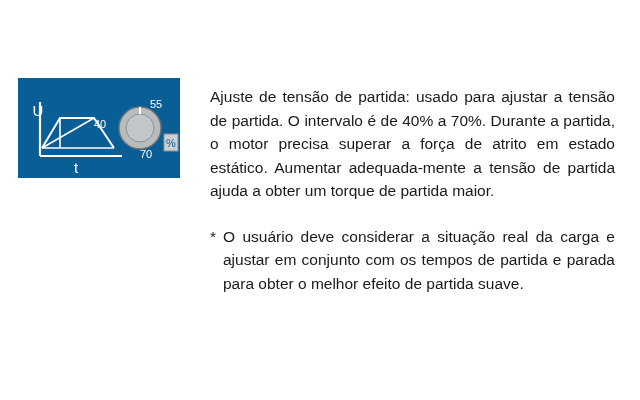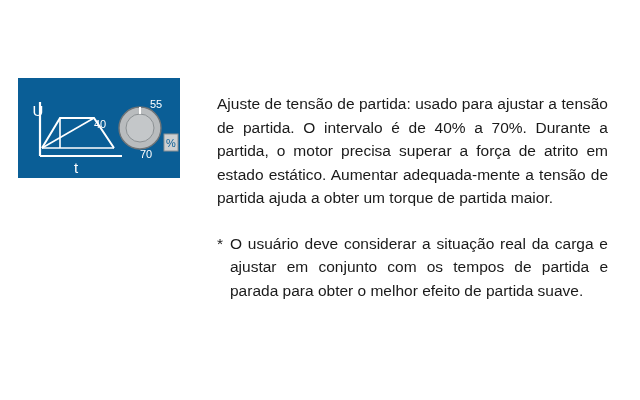--- a/index.html
+++ b/index.html
@@ -38,21 +38,21 @@
     left: 205px;
     top: 80px;
     width: 415px;
   }
   .para {
     font-size: 15.5px;
     line-height: 1.52;
     color: #1a1a1a;
     text-align: justify;
     text-justify: inter-word;
-    margin: 12px;
+    margin: 5px;
   }
   .para-note {
     margin-top: 22px;
     position: relative;
     padding-left: 13px;
   }
   .note-star {
     position: absolute;
     left: 0;
     top: 0;

